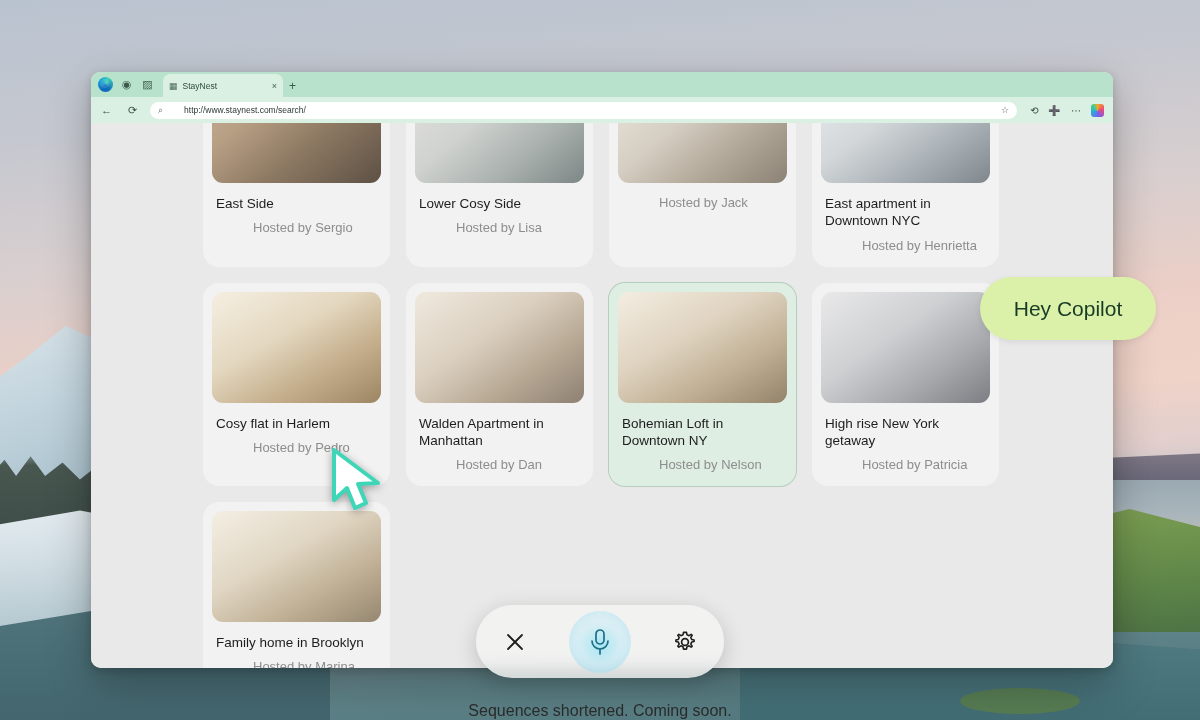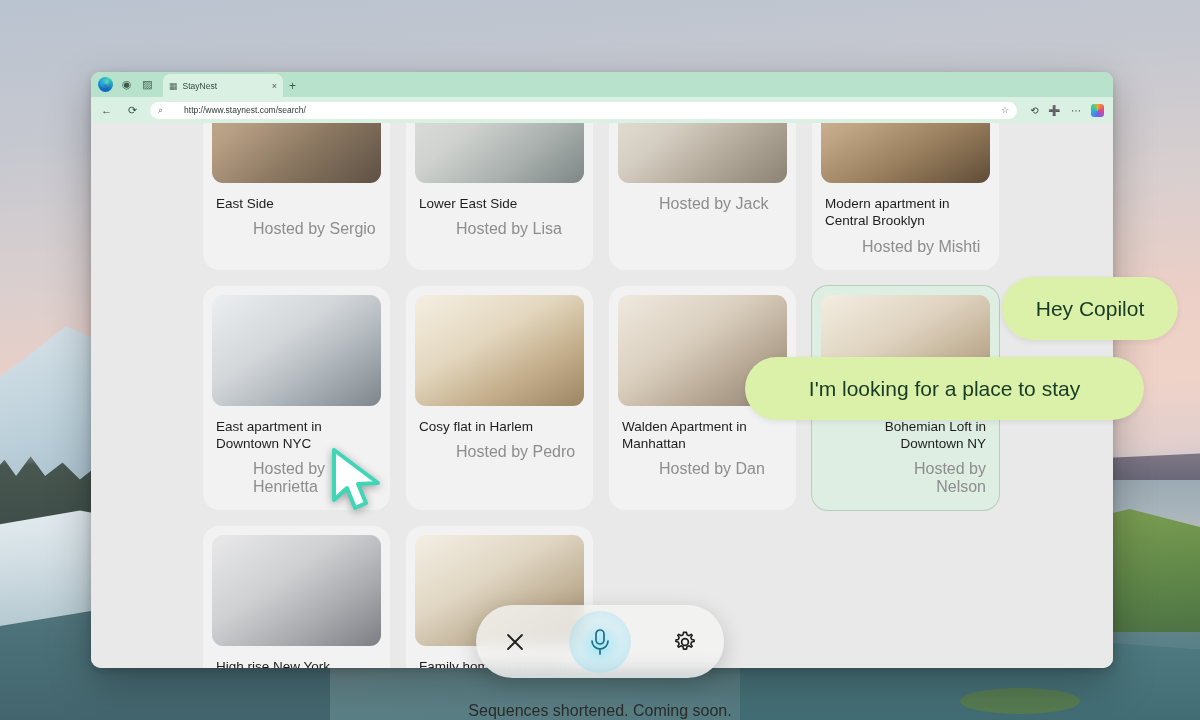--- a/index.html
+++ b/index.html
@@ -193,40 +193,39 @@
   }
   .card {
     background: #f2f2f2;
     border-radius: 16px;
     padding: 9px 9px 14px 9px;
     overflow: hidden;
   }
   .card.selected {
     background: #dfeee3;
     box-shadow: 0 0 0 1px rgba(130,180,150,.5);
-    text-align: right;
   }
   .card-img {
     width: 100%; height: 111px;
     border-radius: 11px;
     background-size: cover;
     background-position: center;
     position: relative;
     overflow: hidden;
   }
   .card-title {
     margin: 12px 4px 0 4px;
     font-size: 13.5px;
     line-height: 1.28;
     color: #1d1d1d;
     font-weight: 400;
   }
   .card-host {
     margin: 8px 4px 0 4px;
-    font-size: 16px;
+    font-size: 13px;
     color: #8d8d8d;
     padding-left: 37px;
   }
 
   
   .ph1  { background: linear-gradient(140deg,#c8b49a 0%,#b79f84 30%,#8e7a63 60%,#5d5044 100%); }
   .ph2  { background: linear-gradient(140deg,#e6e4e0 0%,#cfd2cf 40%,#a9b0ae 70%,#7d8785 100%); }
   .ph3  { background: linear-gradient(140deg,#f0ece3 0%,#d9cfc0 45%,#b6a68f 75%,#8c7d68 100%); }
   .ph4  { background: linear-gradient(140deg,#ece7df 0%,#d5cec2 40%,#b1a798 70%,#8b8275 100%); }
   .ph5  { background: linear-gradient(150deg,#d9c6ab 0%,#c0a584 35%,#9a7f5e 65%,#5e4c38 100%); }
@@ -253,21 +252,21 @@
     position: absolute;
     background: #dbf0a8;
     border-radius: 999px;
     color: #173b25;
     font-size: 21px;
     display: flex; align-items: center; justify-content: center;
     z-index: 50;
     box-shadow: 0 2px 6px rgba(0,0,0,.08);
   }
   #bubble-1 {
-    left: 1002px; top: 277px;
+    left: 980px; top: 277px;
     width: 176px; height: 63px;
   }
   #bubble-2 {
     left: 745px; top: 357px;
     width: 399px; height: 63px;
   }
 
   
   #voice-bar {
     position: absolute;
@@ -361,32 +360,27 @@
 
     <div class="page">
       <div class="grid" id="listing-grid">
           <div class="card">
             <div class="card-img ph1"></div>
             <div class="card-title">East Side</div>
             <div class="card-host">Hosted by Sergio</div>
           </div>
           <div class="card">
             <div class="card-img ph2"></div>
-            <div class="card-title">Lower East Side</div>
+            <div class="card-title">Lower Cosy Side</div>
             <div class="card-host">Hosted by Lisa</div>
           </div>
           <div class="card">
             <div class="card-img ph4"></div>
             <div class="card-title"></div>
             <div class="card-host">Hosted by Jack</div>
-          </div>
-          <div class="card">
-            <div class="card-img ph5"></div>
-            <div class="card-title">Modern apartment in Central Brooklyn</div>
-            <div class="card-host">Hosted by Mishti</div>
           </div>
           <div class="card">
             <div class="card-img ph6"></div>
             <div class="card-title">East apartment in Downtown NYC</div>
             <div class="card-host">Hosted by Henrietta</div>
           </div>
           <div class="card">
             <div class="card-img ph7"></div>
             <div class="card-title">Cosy flat in Harlem</div>
             <div class="card-host">Hosted by Pedro</div>
@@ -415,23 +409,20 @@
     </div>
 
   </div>
 
   <svg id="cursor" viewBox="0 0 54 64">
     <path d="M4 2 L4 52 L17 40 L25 60 L36 55 L28 36 L48 35 Z" fill="#ffffff" stroke="#3fd6b8" stroke-width="4" stroke-linejoin="round"></path>
   </svg>
 
   <div class="bubble" id="bubble-1">
     <span>Hey Copilot</span>
-  </div>
-  <div class="bubble" id="bubble-2">
-    <span>I'm looking for a place to stay</span>
   </div>
 
   <div id="voice-bar">
     <div class="vb-btn">
       <svg width="22" height="22" viewBox="0 0 22 22">
         <line x1="4" y1="4" x2="18" y2="18" stroke="#1f1f1f" stroke-width="1.8" stroke-linecap="round"></line>
         <line x1="18" y1="4" x2="4" y2="18" stroke="#1f1f1f" stroke-width="1.8" stroke-linecap="round"></line>
       </svg>
     </div>
 

